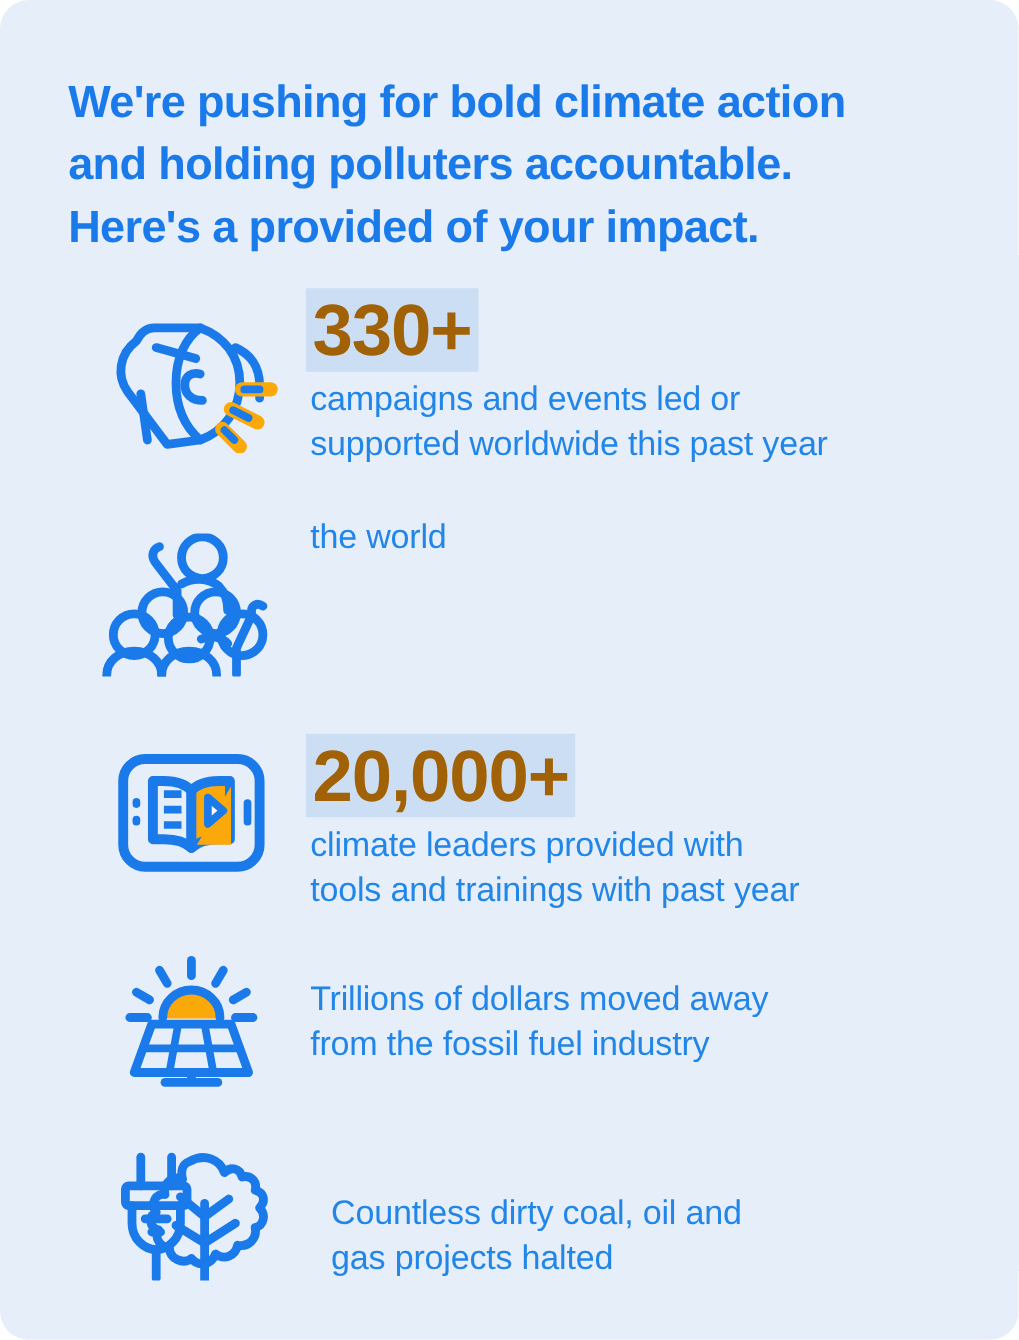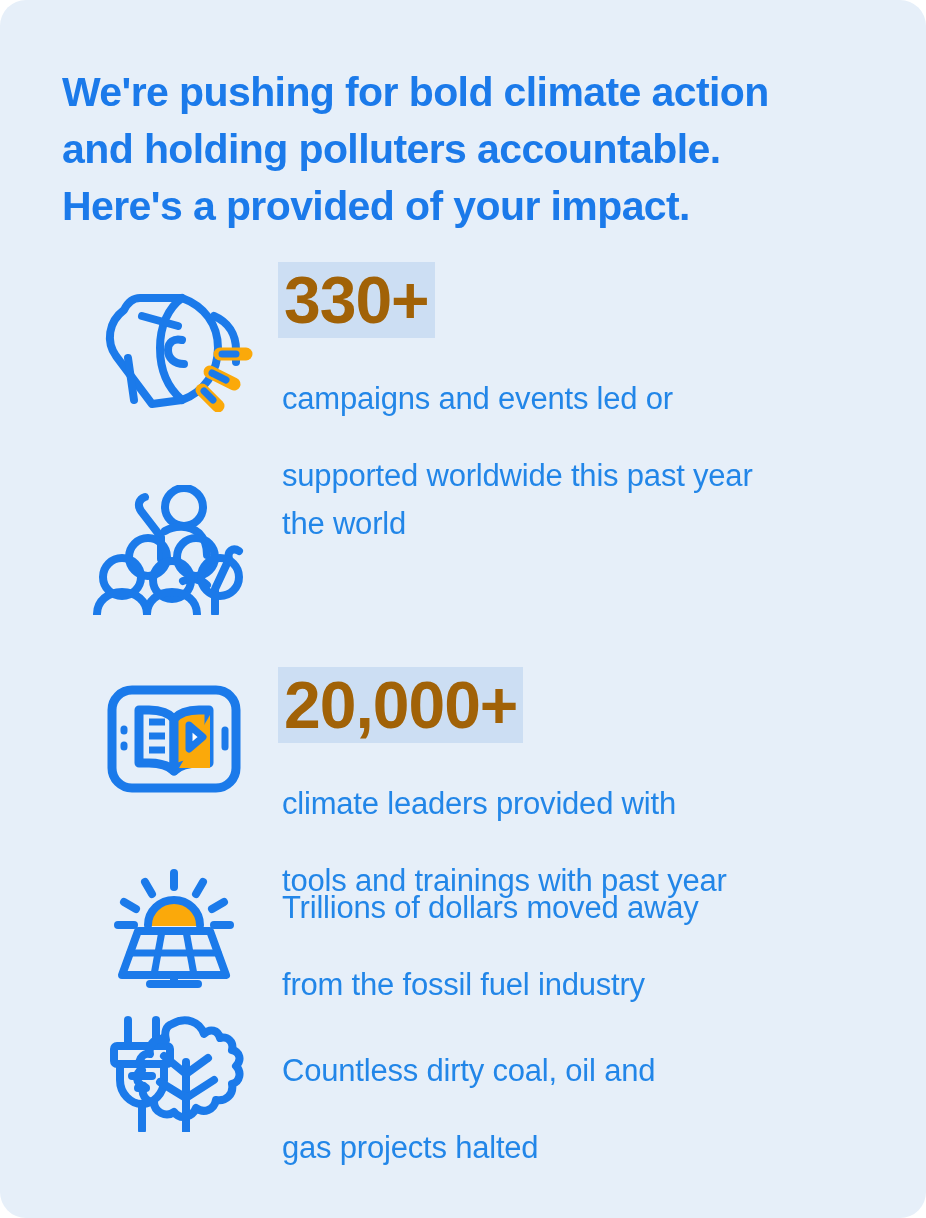--- a/index.html
+++ b/index.html
@@ -51,21 +51,21 @@
     display: flex;
     align-items: flex-start;
     width: 926px;
     box-sizing: border-box;
     padding-left: 74px;
   }
   .stat-row.row-0 { height: 205px; }
   .stat-row.row-1 { height: 200px; }
   .stat-row.row-2 { height: 175px; }
   .stat-row.row-3 { height: 172px; align-items: center; }
-  .stat-row.row-4 { height: 150px; align-items: flex-start; }
+  .stat-row.row-4 { height: 150px; align-items: flex-end; gap: 19px; }
 
   .icon-cell {
     width: 200px;
     flex: 0 0 200px;
     display: flex;
     align-items: flex-start;
     justify-content: center;
   }
   .stat-row.row-3 .icon-cell,
   .stat-row.row-4 .icon-cell { align-items: center; }
@@ -92,21 +92,21 @@
     margin: 0 0 4px -4px;
   }
 
   .stat-desc {
     color: #2286e8;
     font-size: 31px;
     line-height: 41px;
     font-weight: 400;
     letter-spacing: -0.2px;
   }
-  .stat-desc .d-line { display: block; white-space: nowrap; margin-top: 36px; }
+  .stat-desc .d-line { display: block; white-space: nowrap; }
 
   .stat-row.row-3 .stat-desc,
   .stat-row.row-4 .stat-desc { font-size: 31px; line-height: 41px; }
 </style>
 </head>
 <body>
 
 <div class="card">
 
   <div class="headline">

